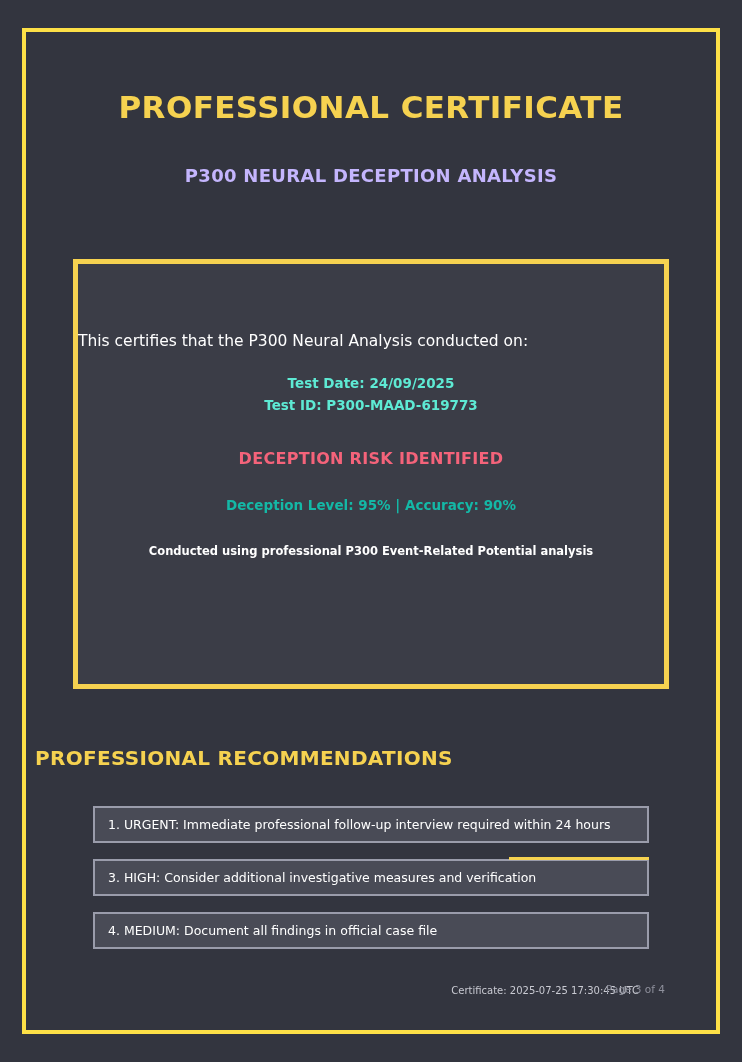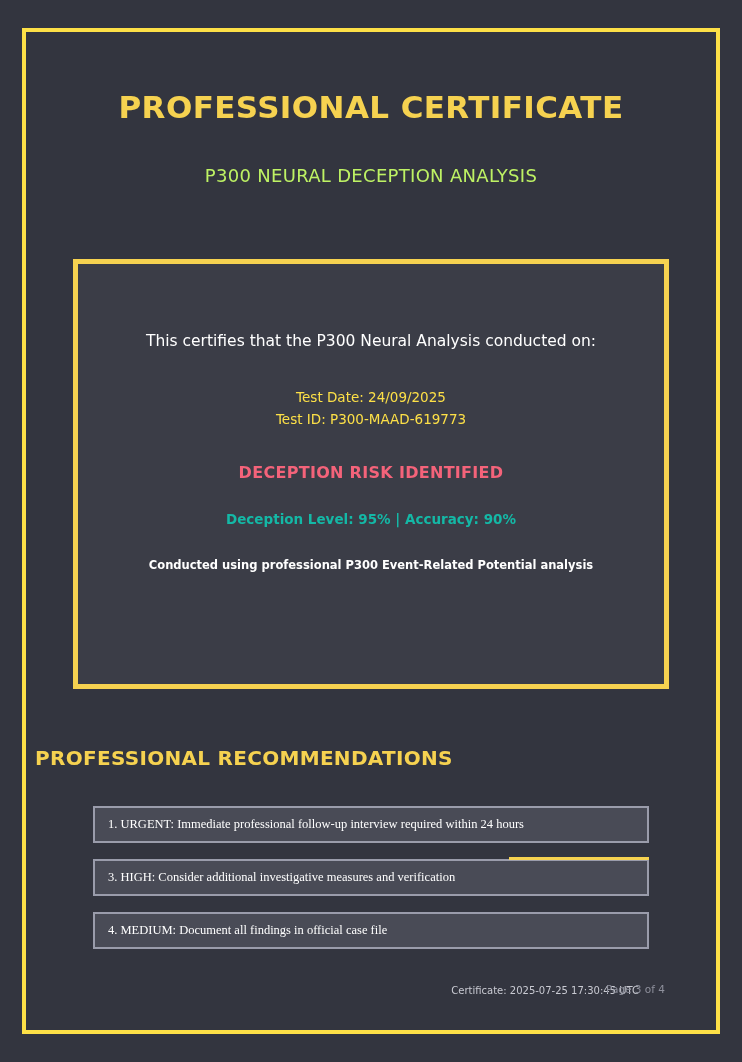--- a/index.html
+++ b/index.html
@@ -45,57 +45,56 @@
   .title {
     text-align: center;
     color: #f6d250;
     font-size: 31px;
     font-weight: bold;
     letter-spacing: 0.4px;
     margin-top: 48px;
   }
   .subtitle {
     text-align: center;
-    color: #bef264;
+    color: #c4b5fd;
     font-size: 18px;
-    font-weight: normal;
+    font-weight: bold;
     letter-spacing: 0.3px;
     margin-top: 40px;
   }
 
   
   .cert-box {
     position: absolute;
     left: 38px;
     right: 38px;
     top: 218px;
     height: 430px;
     border: 5px solid #f6d250;
     background: #3b3d47;
     box-sizing: border-box;
   }
   .cert-line {
-    text-align: center;
     font-size: 15.5px;
     color: #ffffff;
     margin-top: 68px;
   }
   .cert-name {
     text-align: center;
     font-size: 25px;
     font-weight: bold;
     color: #f6d250;
     margin-top: 28px;
   }
   .cert-meta {
     text-align: center;
     font-size: 13.5px;
-    font-weight: normal;
-    color: #fde047;
-    margin-top: 36px;
+    font-weight: bold;
+    color: #5eead4;
+    margin-top: 22px;
     line-height: 22px;
   }
   .cert-risk {
     text-align: center;
     font-size: 16px;
     font-weight: bold;
     color: #f4637a;
     margin-top: 33px;
     letter-spacing: 0.3px;
   }
@@ -123,21 +122,20 @@
     color: #f6d250;
     font-size: 20px;
     font-weight: bold;
     letter-spacing: 0.3px;
   }
   .rec-list {
     position: absolute;
     left: 58px;
     right: 58px;
     top: 765px;
-    font-family: Liberation Serif, serif;
   }
   .rec-item {
     border: 2px solid #9a9cab;
     background: #494b56;
     box-sizing: border-box;
     height: 37px;
     line-height: 33px;
     padding-left: 13px;
     font-size: 12.5px;
     color: #ffffff;

